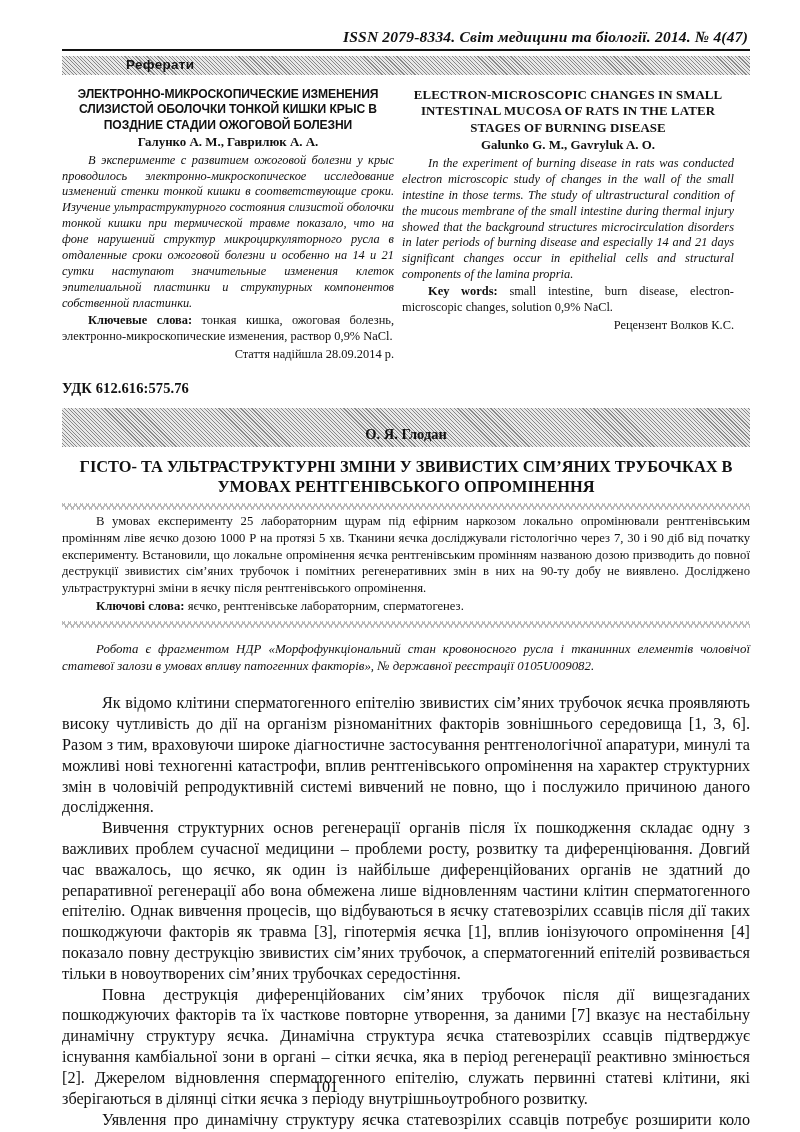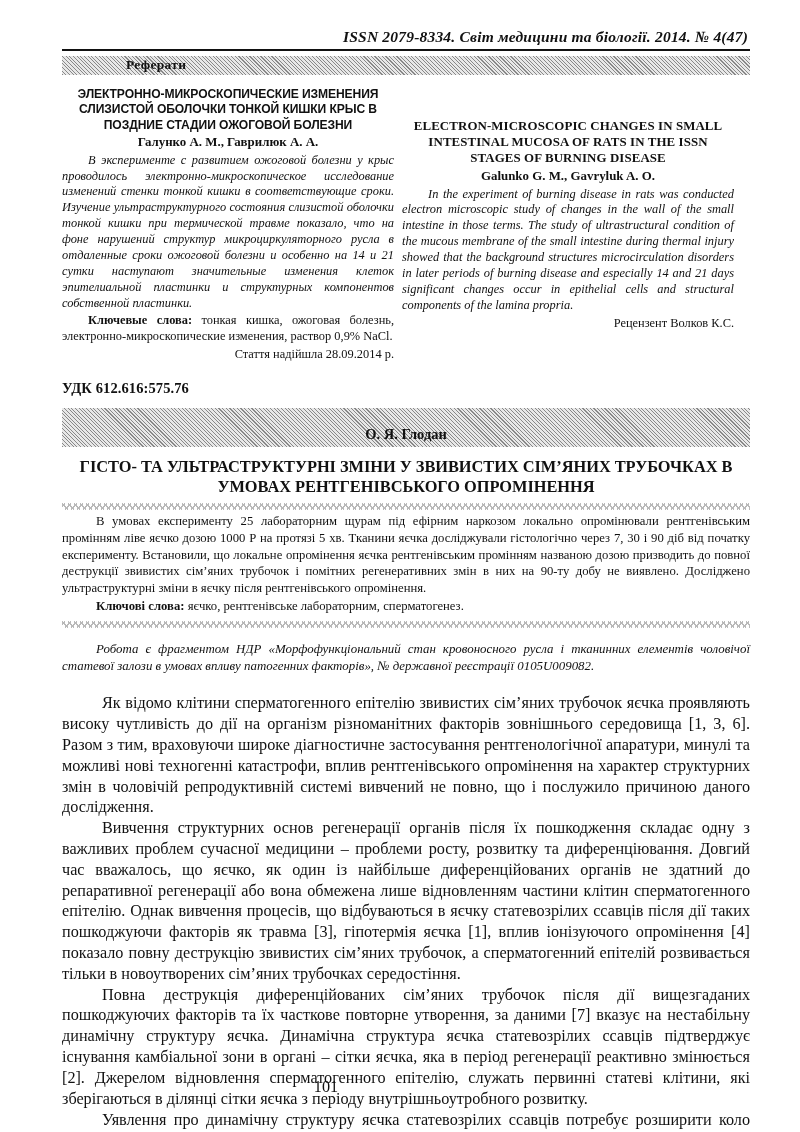--- a/index.html
+++ b/index.html
@@ -61,21 +61,21 @@
     padding: 2px 6px 3px 6px;
     box-sizing: border-box;
   }
   .banner-section {
     margin-top: 5px;
     height: 19px;
     display: flex;
     align-items: center;
   }
   .banner-section .banner-label {
-    font-family: Liberation Serif, serif;
+    font-family: Liberation Sans, sans-serif;
     font-weight: bold;
     font-size: 13.5px;
     margin-left: 58px;
     letter-spacing: 0.3px;
   }
   .banner-article {
     margin-top: 11px;
     padding: 17px 4px 4px 4px;
   }
   .banner-article .b-author {
@@ -92,21 +92,20 @@
     font-size: 14.5px;
     line-height: 1.3;
     white-space: nowrap;
   }
 
   
   .abstract-cols {
     display: flex;
     gap: 8px;
     margin-top: 12px;
-    align-items: center;
   }
   .col {
     width: 332px;
   }
   .ab-title {
     text-align: center;
     font-weight: bold;
     font-size: 12.6px;
     line-height: 1.27;
     letter-spacing: 0.1px;
@@ -251,23 +250,27 @@
         <div class="ab-authors">Галунко А. М., Гаврилюк А. А.</div>
         <div class="ab-body">В эксперименте с развитием ожоговой болезни у крыс проводилось электронно-микроскопическое исследование изменений стенки тонкой кишки в соответствующие сроки. Изучение ультраструктурного состояния слизистой оболочки тонкой кишки при термической травме показало, что на фоне нарушений структур микроциркуляторного русла в отдаленные сроки ожоговой болезни и особенно на 14 и 21 сутки наступают значительные изменения клеток эпителиальной пластинки и структурных компонентов собственной пластинки.</div>
         <div class="ab-keys">
           <b>Ключевые слова:</b>
           <span>тонкая кишка, ожоговая болезнь, электронно-микроскопические изменения, раствор 0,9% NaCl.</span>
         </div>
         <div class="ab-right">Стаття надійшла 28.09.2014 р.</div>
       </div>
 
       <div class="col col-en">
-        <div class="ab-title">ELECTRON-MICROSCOPIC CHANGES IN SMALL INTESTINAL MUCOSA OF RATS IN THE ISSN STAGES OF BURNING DISEASE</div>
+        <div class="ab-title">ELECTRON-MICROSCOPIC CHANGES IN SMALL INTESTINAL MUCOSA OF RATS IN THE LATER STAGES OF BURNING DISEASE</div>
         <div class="ab-authors">Galunko G. M., Gavryluk A. O.</div>
         <div class="ab-body">In the experiment of burning disease in rats was conducted electron microscopic study of changes in the wall of the small intestine in those terms. The study of ultrastructural condition of the mucous membrane of the small intestine during thermal injury showed that the background structures microcirculation disorders in later periods of  burning disease and especially 14 and 21 days significant changes occur in epithelial cells and structural components of the lamina propria.</div>
+        <div class="ab-keys">
+          <b>Key words:</b>
+          <span>small intestine, burn disease, electron-microscopic changes, solution 0,9% NaCl.</span>
+        </div>
         <div class="ab-right">Рецензент Волков К.С.</div>
       </div>
 
     </div>
 
     <div class="udc">УДК 612.616:575.76</div>
 
     <div class="banner banner-article">
       <div class="b-author">О. Я. Глодан</div>
     </div>

